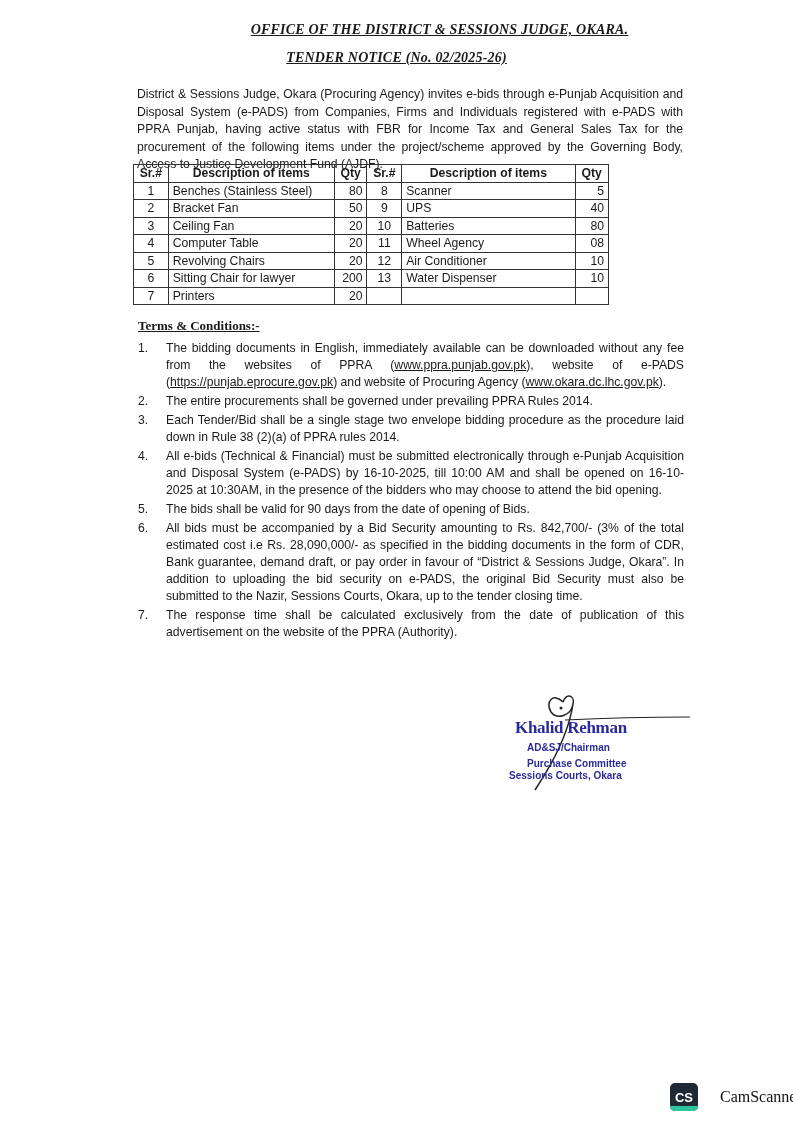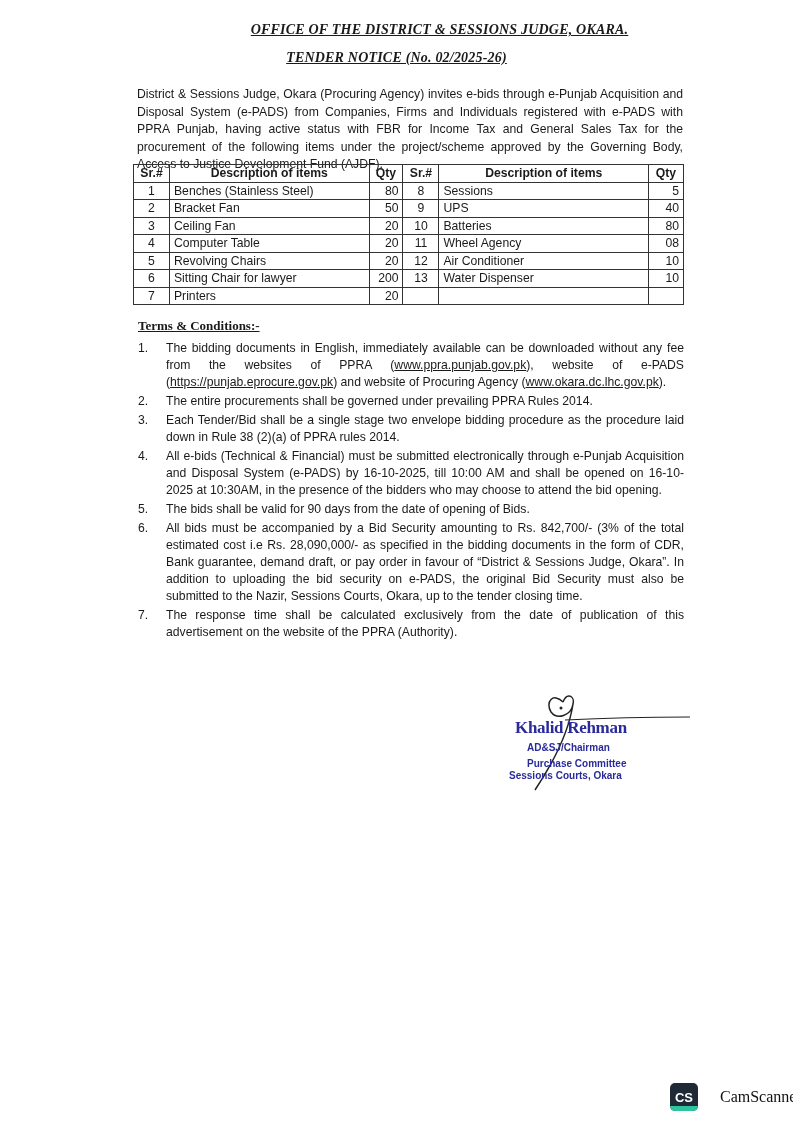--- a/index.html
+++ b/index.html
@@ -13,21 +13,21 @@
     text-decoration: underline; font-size: 14px; letter-spacing: 0.2px;
   }
   #t1 { top: 22px; margin-left: 43px; }
   #t2 { top: 50px; }
   .intro {
     position: absolute; left: 137px; width: 546px; top: 74px;
     font-size: 12.2px; line-height: 17.5px; text-align: justify;
     font-family: "Liberation Sans", sans-serif;
   }
   table.items {
-    position: absolute; left: 133px; top: 164px; width: 551px;
+    position: absolute; left: 133px; top: 164px; width: 476px;
     border-collapse: collapse; font-size: 12.2px;
   }
   table.items td, table.items th {
     border: 1px solid #333; padding: 0 4px; height: 16.5px; line-height: 16px;
   }
   table.items th { font-weight: bold; text-align: center; }
   table.items td.sr { text-align: center; }
   table.items td.qty { text-align: right; }
   .terms-h {
     position: absolute; left: 138px; top: 318px; font-family: "Liberation Serif", serif;
@@ -76,21 +76,21 @@
       <th>Description of items</th>
       <th>Qty</th>
     </tr>
   </thead>
   <tbody id="items-body">
       <tr>
         <td class="sr">1</td>
         <td>Benches (Stainless Steel)</td>
         <td class="qty">80</td>
         <td class="sr">8</td>
-        <td>Sessions</td>
+        <td>Scanner</td>
         <td class="qty">5</td>
       </tr>
       <tr>
         <td class="sr">2</td>
         <td>Bracket Fan</td>
         <td class="qty">50</td>
         <td class="sr">9</td>
         <td>UPS</td>
         <td class="qty">40</td>
       </tr>

